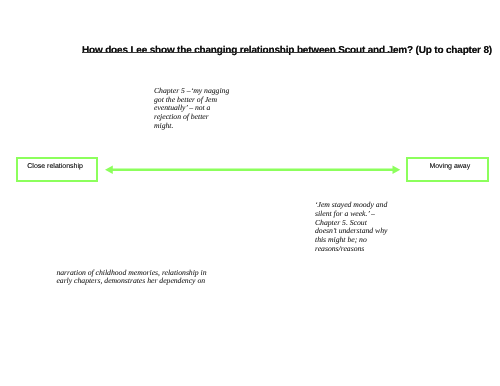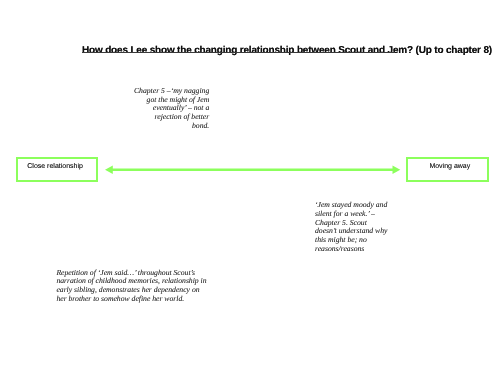--- a/index.html
+++ b/index.html
@@ -8,21 +8,21 @@
 
 .title{position:absolute;left:82px;top:46px;font-family:"Liberation Sans",sans-serif;
   font-weight:bold;font-size:10px;line-height:9px;color:#0d0d0d;white-space:nowrap;letter-spacing:-0.018em;text-shadow:0 0 0.3px rgba(0,0,0,0.65);}
 .title u{text-decoration:none;}
 .title-rule{position:absolute;left:82px;top:52px;width:313.3px;height:1px;background:#3a3a3a;}
 
 .note{position:absolute;font-family:"Liberation Serif",serif;font-style:italic;
   font-size:7.68px;line-height:8.7px;color:#2e2e2e;white-space:nowrap;text-shadow:0 0 0.3px rgba(46,46,46,0.42);}
 .note .ln{display:block;height:8.7px;}
 
-.n1{left:134px;top:87.0px;text-align:right;}
+.n1{left:154px;top:87.0px;}
 .n2{left:315px;top:201.3px;}
 .n3{left:56.4px;top:268.5px;}
 
 .box{position:absolute;box-sizing:border-box;border:2.6px solid #8cff5c;background:#ffffff;
   display:flex;align-items:center;justify-content:center;
   font-family:"Liberation Sans",sans-serif;font-size:7.0px;color:#232323;text-shadow:0 0 0.35px rgba(35,35,35,0.6);}
 .boxlabel{display:block;position:relative;top:-2.6px;}
 .box-right .boxlabel{left:2.2px;}
 .box-left .boxlabel{left:-1.5px;}
 .box-left{left:15.6px;top:156.9px;width:82px;height:25.1px;}
@@ -33,38 +33,36 @@
 </head>
 <body>
 
 <div class="slide">
 
   <div class="title"><u>How does Lee show the changing relationship between Scout and Jem? (Up to chapter 8)</u></div>
 
   <div class="title-rule"></div>
   <div class="note n1">
       <span class="ln">Chapter 5 –‘my nagging</span>
-      <span class="ln">got the might of Jem</span>
+      <span class="ln">got the better of Jem</span>
       <span class="ln">eventually’ – not a</span>
       <span class="ln">rejection of better</span>
-      <span class="ln">bond.</span>
+      <span class="ln">might.</span>
     </div>
   <div class="note n2">
       <span class="ln">‘Jem stayed moody and</span>
       <span class="ln">silent for a week.’ –</span>
       <span class="ln">Chapter 5. Scout</span>
       <span class="ln">doesn’t understand why</span>
       <span class="ln">this might be; no</span>
       <span class="ln">reasons/reasons</span>
     </div>
   <div class="note n3">
-      <span class="ln">Repetition of ‘Jem said…’ throughout Scout’s</span>
       <span class="ln">narration of childhood memories, relationship in</span>
-      <span class="ln">early sibling, demonstrates her dependency on</span>
-      <span class="ln">her brother to somehow define her world.</span>
+      <span class="ln">early chapters, demonstrates her dependency on</span>
     </div>
 
   <div class="box box-left">
       <span class="boxlabel">Close relationship</span>
     </div>
   <div class="box box-right">
       <span class="boxlabel">Moving away</span>
     </div>
 
   <svg class="arrow" viewBox="0 0 295.3 9.5" preserveAspectRatio="none">

